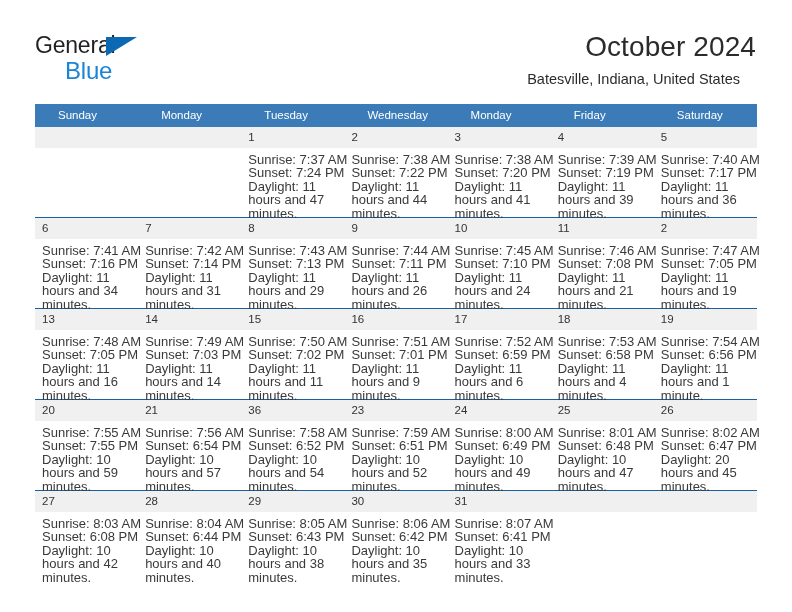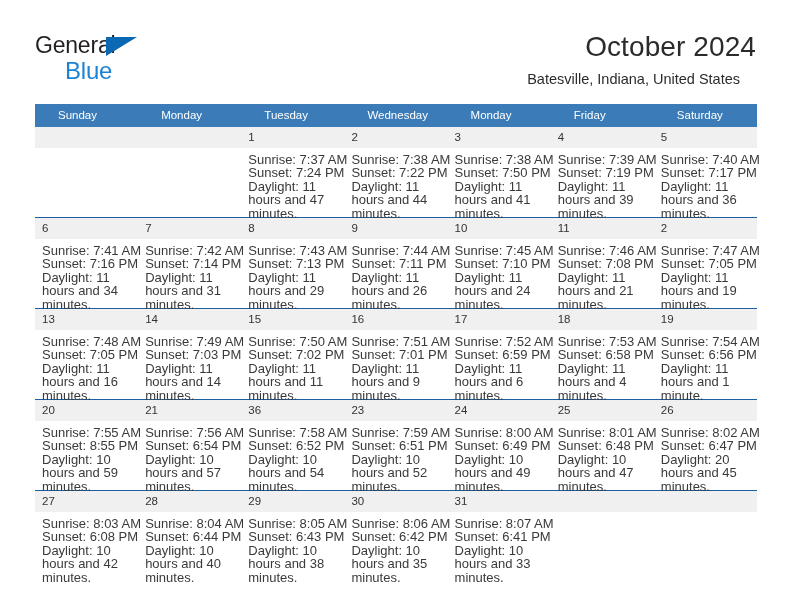--- a/index.html
+++ b/index.html
@@ -215,21 +215,21 @@
                   <div>Sunset: 7:22 PM</div>
                   <div class="dl">Daylight: 11 hours and 44 minutes.</div>
                 </div>
               </div>
             </td>
             <td>
               <div class="daybox">
                 <div class="daynum">3</div>
                 <div class="info">
                   <div>Sunrise: 7:38 AM</div>
-                  <div>Sunset: 7:50 PM</div>
+                  <div>Sunset: 7:20 PM</div>
                   <div class="dl">Daylight: 11 hours and 41 minutes.</div>
                 </div>
               </div>
             </td>
             <td>
               <div class="daybox">
                 <div class="daynum">4</div>
                 <div class="info">
                   <div>Sunrise: 7:39 AM</div>
                   <div>Sunset: 7:19 PM</div>
@@ -391,21 +391,21 @@
                 </div>
               </div>
             </td>
           </tr>
           <tr class="week">
             <td>
               <div class="daybox">
                 <div class="daynum">20</div>
                 <div class="info">
                   <div>Sunrise: 7:55 AM</div>
-                  <div>Sunset: 8:55 PM</div>
+                  <div>Sunset: 7:55 PM</div>
                   <div class="dl">Daylight: 10 hours and 59 minutes.</div>
                 </div>
               </div>
             </td>
             <td>
               <div class="daybox">
                 <div class="daynum">21</div>
                 <div class="info">
                   <div>Sunrise: 7:56 AM</div>
                   <div>Sunset: 6:54 PM</div>

